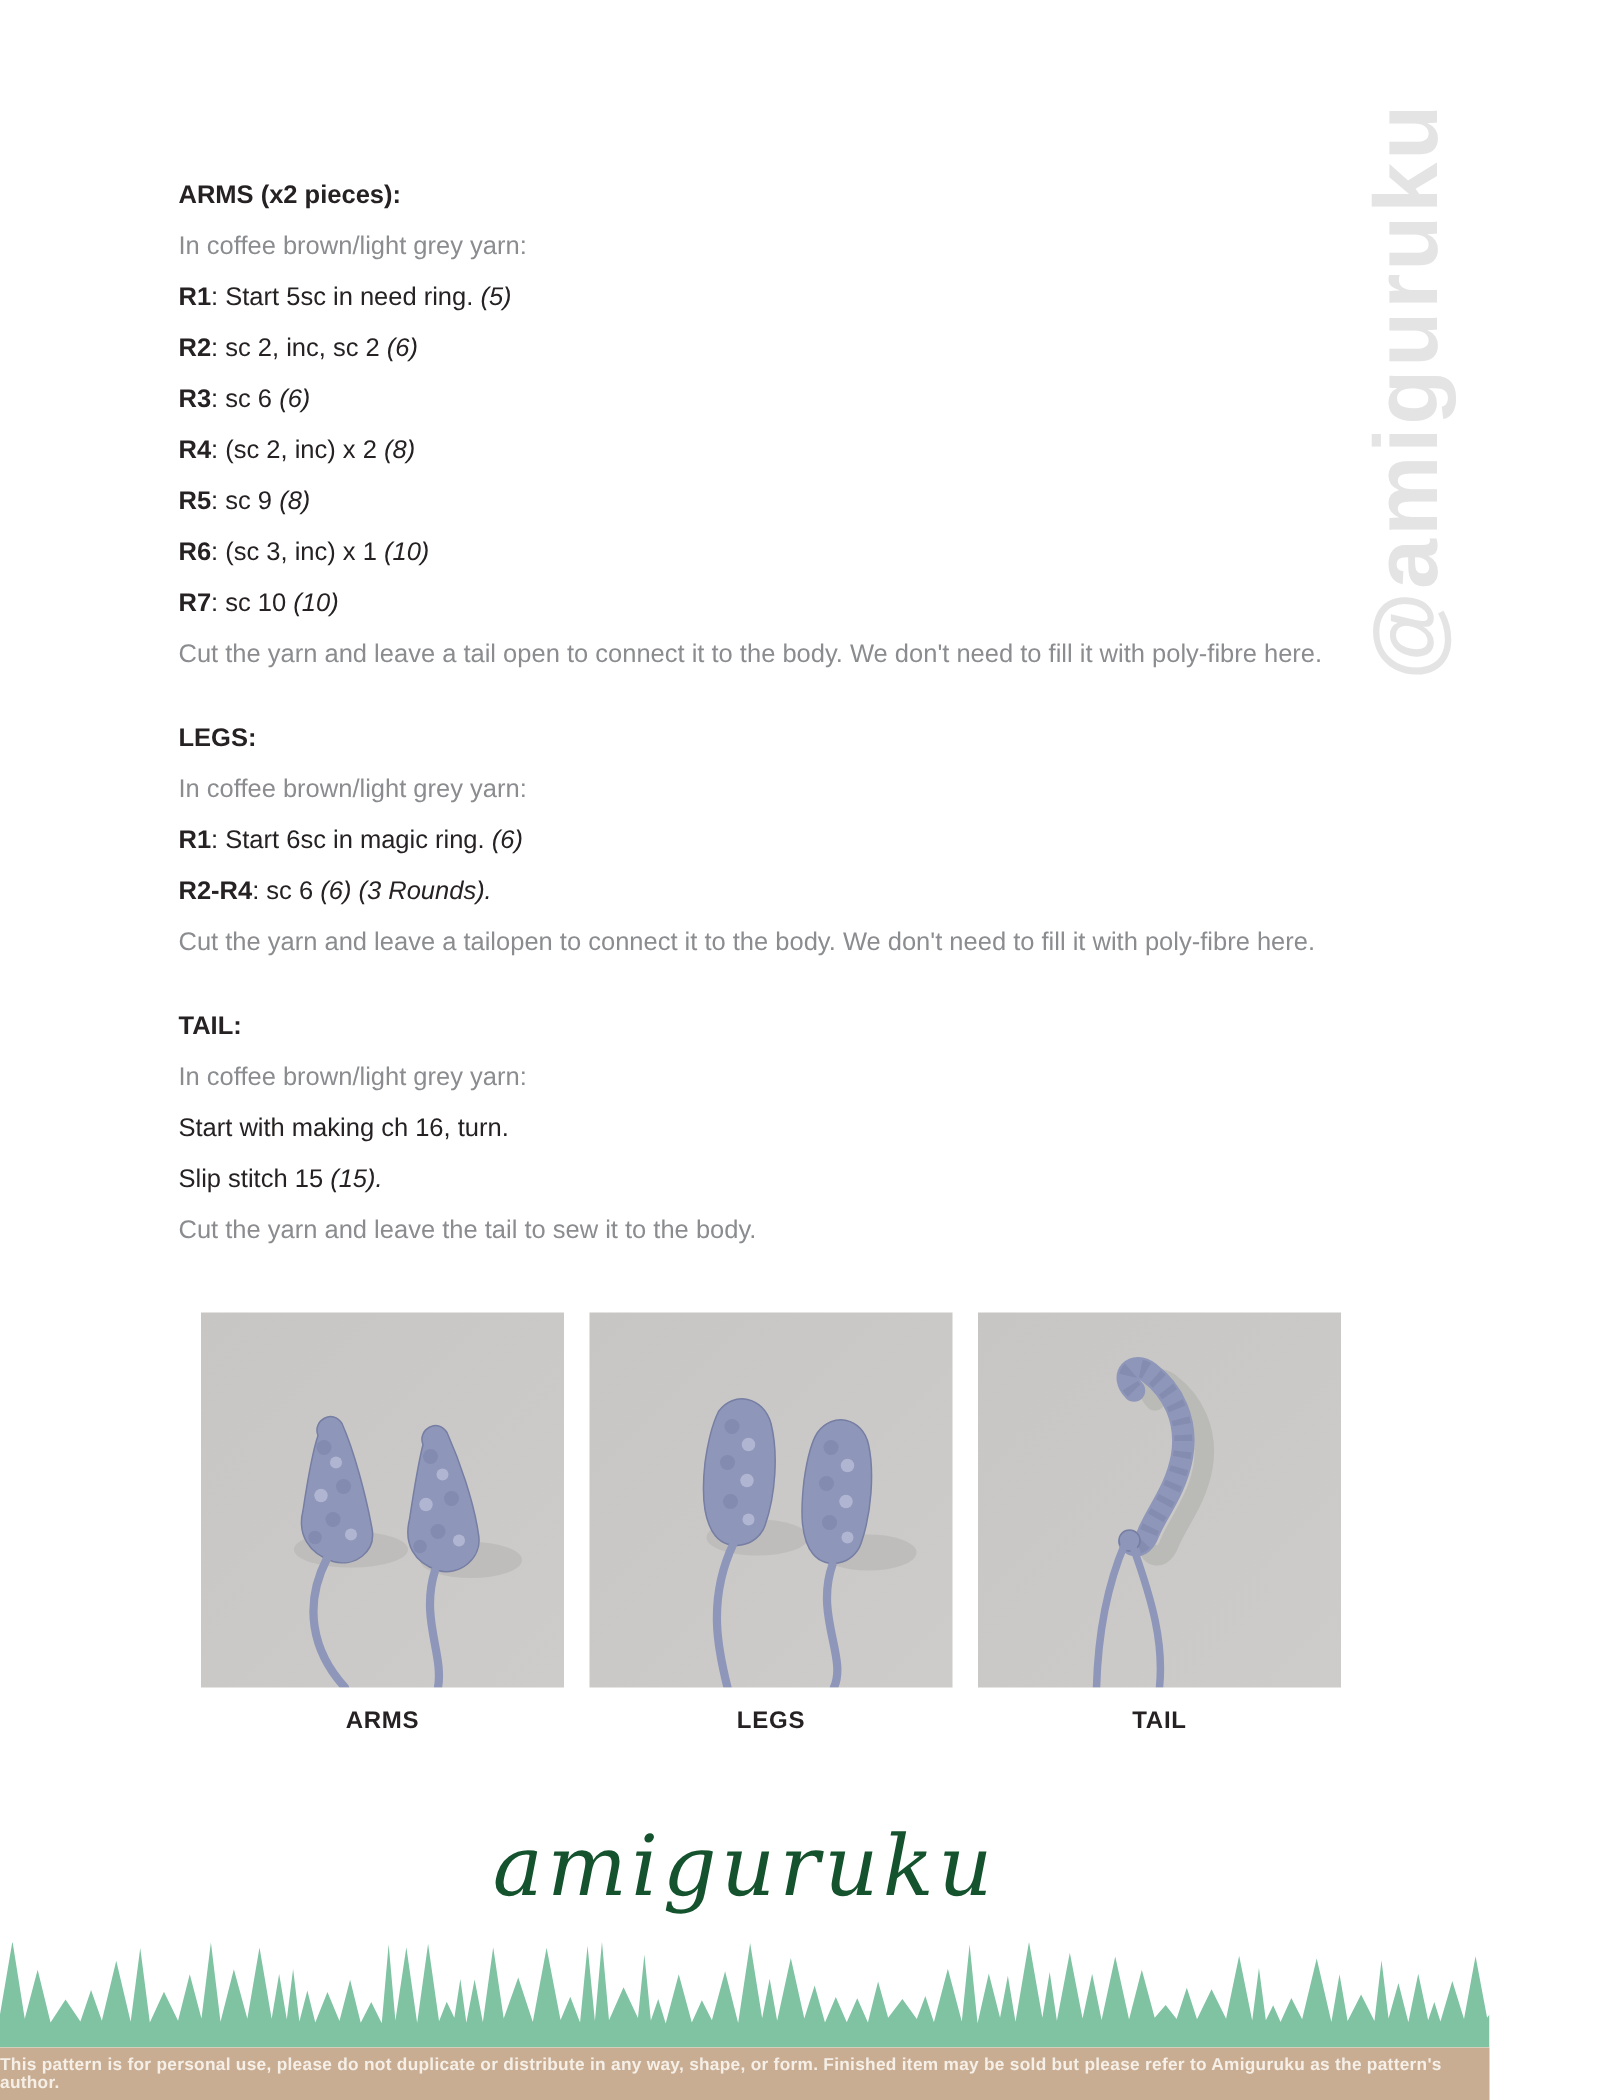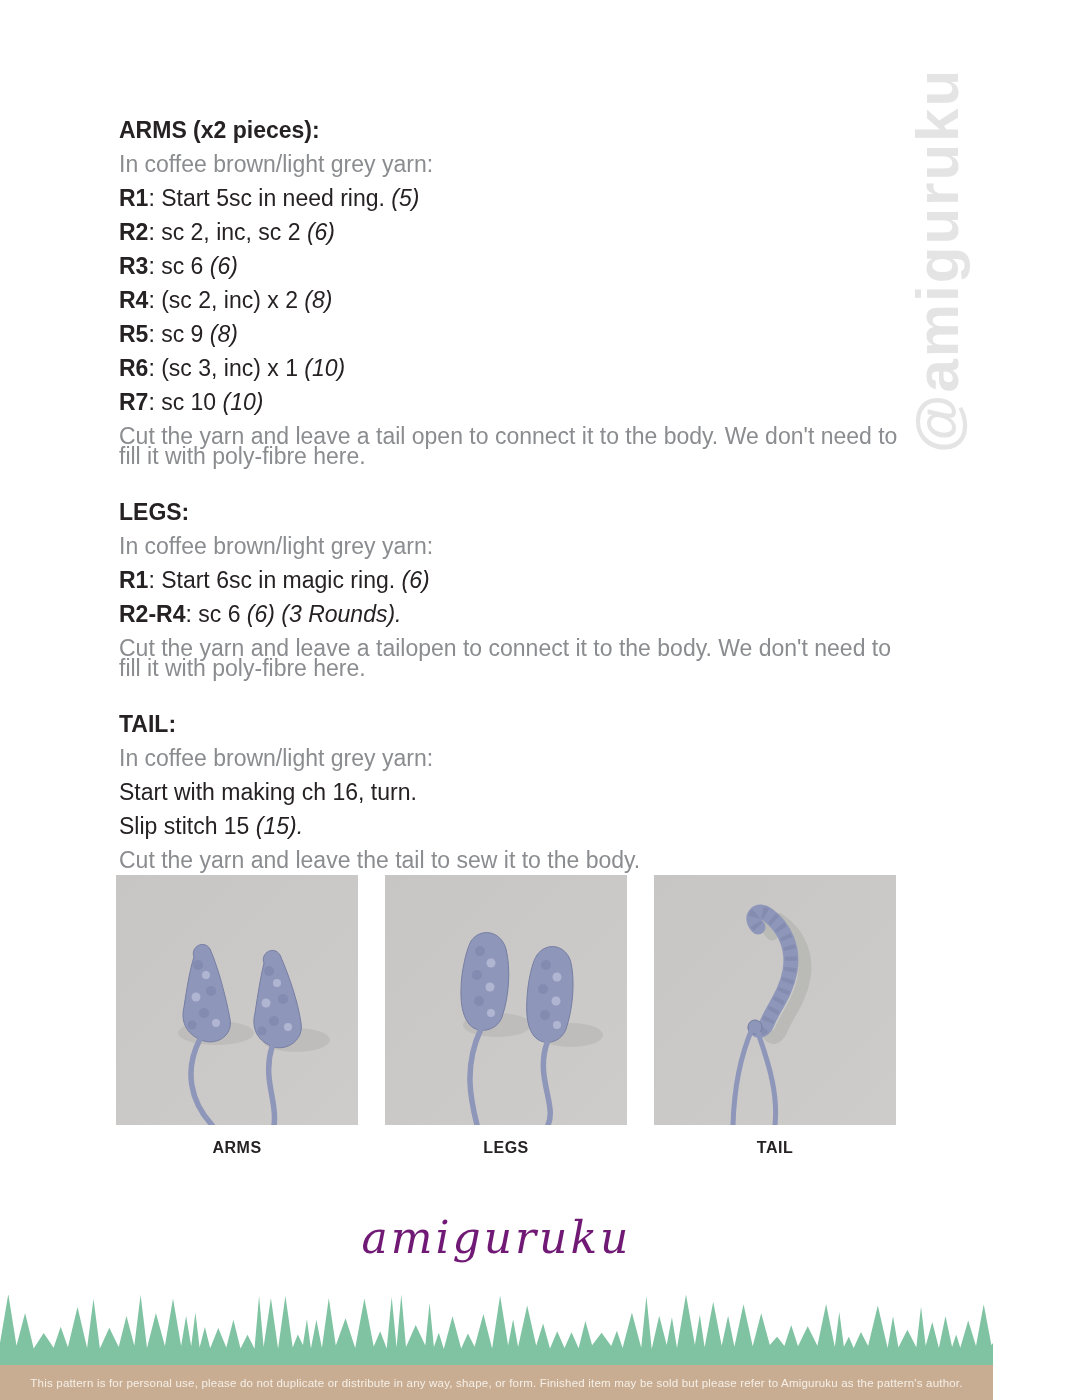--- a/index.html
+++ b/index.html
@@ -26,56 +26,56 @@
   .watermark{
     position:absolute;top:45px;right:87px;width:110px;height:430px;
     display:flex;align-items:center;justify-content:center;pointer-events:none;
   }
   .watermark span{
     transform:rotate(-90deg);white-space:nowrap;
     font-size:60px;font-weight:700;letter-spacing:2px;color:var(--watermark);
   }
   
   .content{position:absolute;left:119px;top:120px;width:790px;}
-  .content p{font-size:23px;line-height:20px;margin:0 0 14px 0;}
+  .content p{font-size:17px;line-height:20px;margin:0 0 14px 0;}
   .section-title{font-weight:700;}
   .note{color:var(--text-muted);}
   .row b{font-weight:700;}
   .row i{font-style:italic;}
   .section{margin-top:0;}
   .section + .section{margin-top:36px;}
   
-  .photos{position:absolute;left:116px;top:875px;display:flex;gap:27px;}
+  .photos{position:absolute;left:134px;top:875px;display:flex;gap:17px;}
   .photo-fig{width:242px;}
   .photo-box{
     width:242px;height:250px;overflow:hidden;
     background:linear-gradient(135deg,var(--photo-bg) 0%,var(--photo-bg2) 100%);
   }
   .photo-caption{margin-top:14px;text-align:center;font-size:16px;font-weight:700;letter-spacing:.5px;}
   .yarn-stroke{stroke:var(--yarn);fill:none;}
   .yarn-fill{fill:var(--yarn);stroke:var(--yarn-dark);stroke-width:1;}
   .yarn-tex{fill:var(--yarn-dark);opacity:.45;}
   .yarn-hi{fill:var(--yarn-light);opacity:.8;}
   .piece-shadow{fill:var(--shadow);opacity:.55;}
   .stroke-shadow{stroke:var(--shadow);fill:none;opacity:.7;}
   .tex-stroke{stroke:var(--yarn-dark);fill:none;opacity:.4;}
   
   .script-logo{
     position:absolute;top:1212px;left:0;width:993px;text-align:center;
     font-family:"DejaVu Serif",serif;font-style:italic;
-    font-size:44px;color:#701a75;letter-spacing:3px;
+    font-size:56px;color:#14532d;letter-spacing:3px;
   }
   
   .grass-wrap{position:absolute;left:0;bottom:35px;width:993px;height:70px;}
   .grass-fill{fill:var(--grass);}
   .footer-bar{
     position:absolute;left:0;bottom:0;width:993px;height:35px;
     background:var(--footer-bar);display:flex;align-items:center;justify-content:center;
   }
-  .footer-bar span{font-size:11.5px;color:var(--footer-text);letter-spacing:.2px;}
+  .footer-bar span{font-size:11.5px;color:var(--footer-text);letter-spacing:.2px;font-weight:bold;}
 </style>
 </head>
 <body>
 
 <div class="watermark">
   <span>@amiguruku</span>
 </div>
 
 <div class="content">
 

